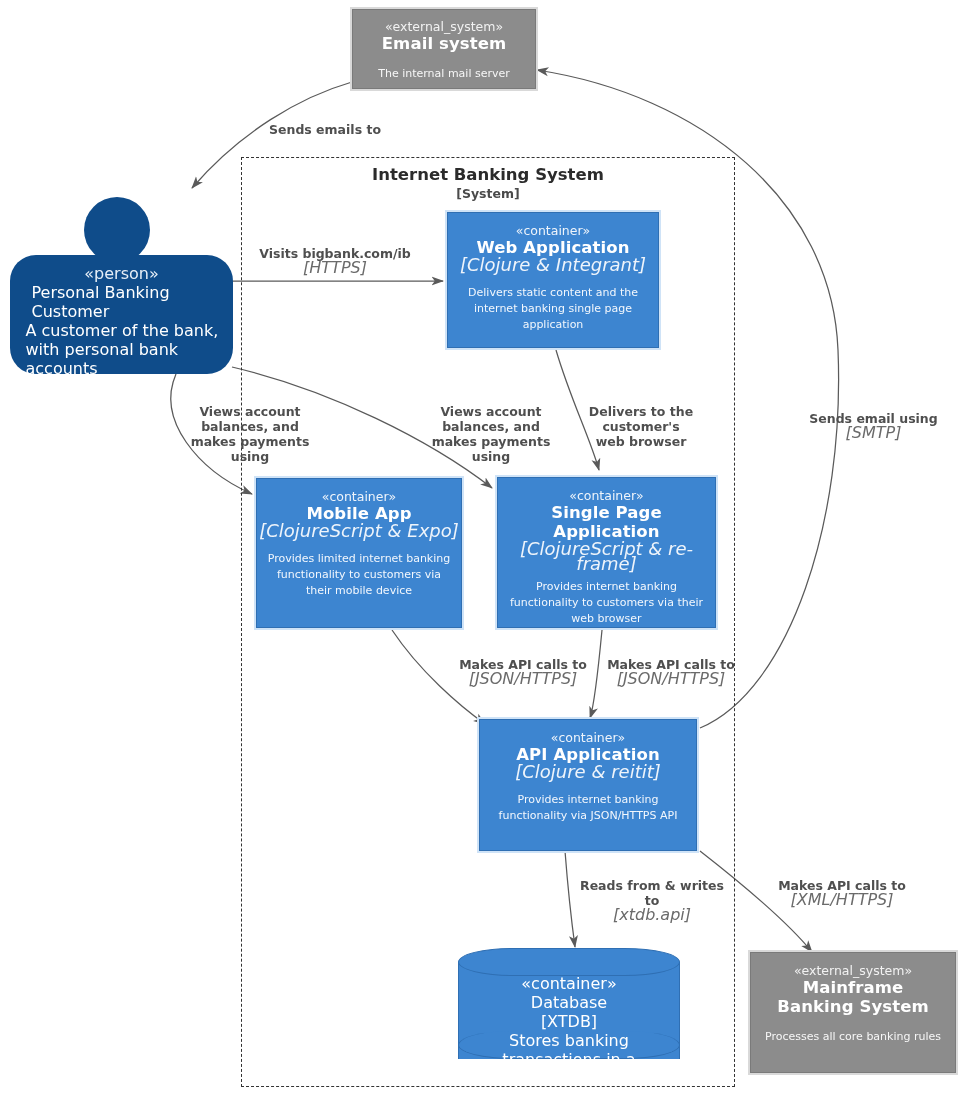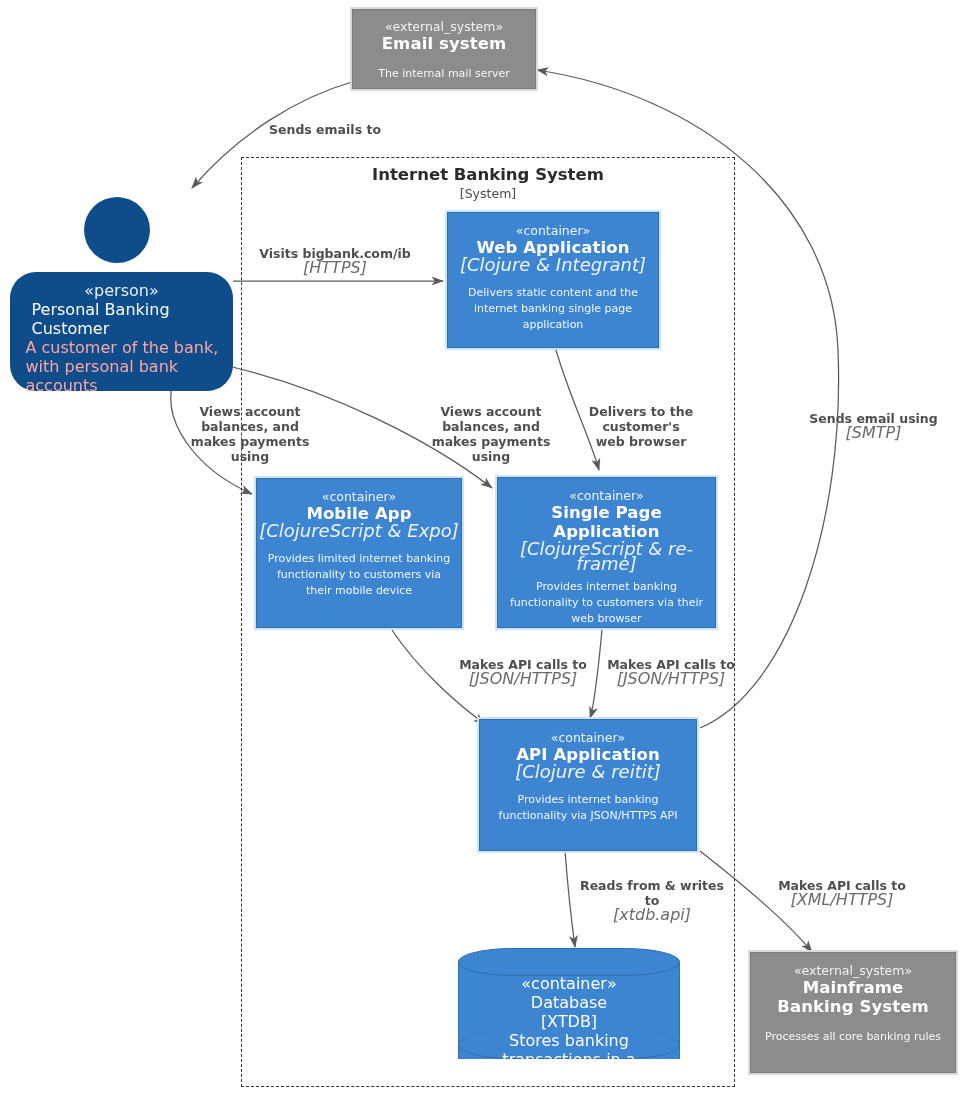--- a/index.html
+++ b/index.html
@@ -86,21 +86,21 @@
     align-items:center;
     z-index:3;
   }
   .person-head{
     position:absolute;
     background:#0f4c8a;
     border-radius:50%;
     z-index:2;
   }
   .person-body .stereo{color:#e6eef7;}
-  .person-body .ndesc{color:#fca5a5;margin-left:12px;}
+  .person-body .ndesc{color:#ffffff;margin-left:12px;}
 
   
   .db-wrap{position:absolute;z-index:3;}
   .db-body{
     position:absolute;left:0;right:0;
     background:#3d85d0;
     border-left:1px solid #2f6fb3;
     border-right:1px solid #2f6fb3;
     box-sizing:border-box;
   }
@@ -139,20 +139,21 @@
     font-weight:bold;
     font-size:16.5px;
     line-height:20px;
   }
   .boundary-sub{
     position:absolute;
     text-align:center;
     color:#4a4a4a;
     font-size:12.5px;
     line-height:15px;
+    font-weight:bold;
   }
 
   
   .elabel{
     position:absolute;
     text-align:center;
     color:#4f4f4f;
     font-size:12.5px;
     line-height:15px;
     font-weight:bold;
@@ -208,21 +209,21 @@
   <div class="boundary-sub" style="left:241px;top:186px;width:494px;">[System]</div>
 
   <div class="node ext-node" style="left:352px;top:9px;width:184px;height:80px;padding-top:9px;">
     <div class="stereo">«external_system»</div>
     <div class="nname">Email system</div>
     <div class="gap"></div>
     <div class="ndesc" style="width:172px;">The internal mail server</div>
   </div>
 
   <div class="person-head" style="left:84px;top:197px;width:66px;height:66px;"></div>
-  <div class="person-body" style="left:10px;top:272px;width:223px;height:119px;padding-top:9px;">
+  <div class="person-body" style="left:10px;top:255px;width:223px;height:119px;padding-top:9px;">
     <div class="stereo">«person»</div>
     <div class="nname" style="width:180px;">Personal Banking Customer</div>
     <div class="gap"></div>
     <div class="ndesc" style="width:204px;">A customer of the bank, with personal bank accounts</div>
   </div>
 
   <div class="node container-node" style="left:447px;top:212px;width:212px;height:136px;padding-top:10px;">
     <div class="stereo">«container»</div>
     <div class="nname">Web Application</div>
     <div class="tech">[Clojure &amp; Integrant]</div>

